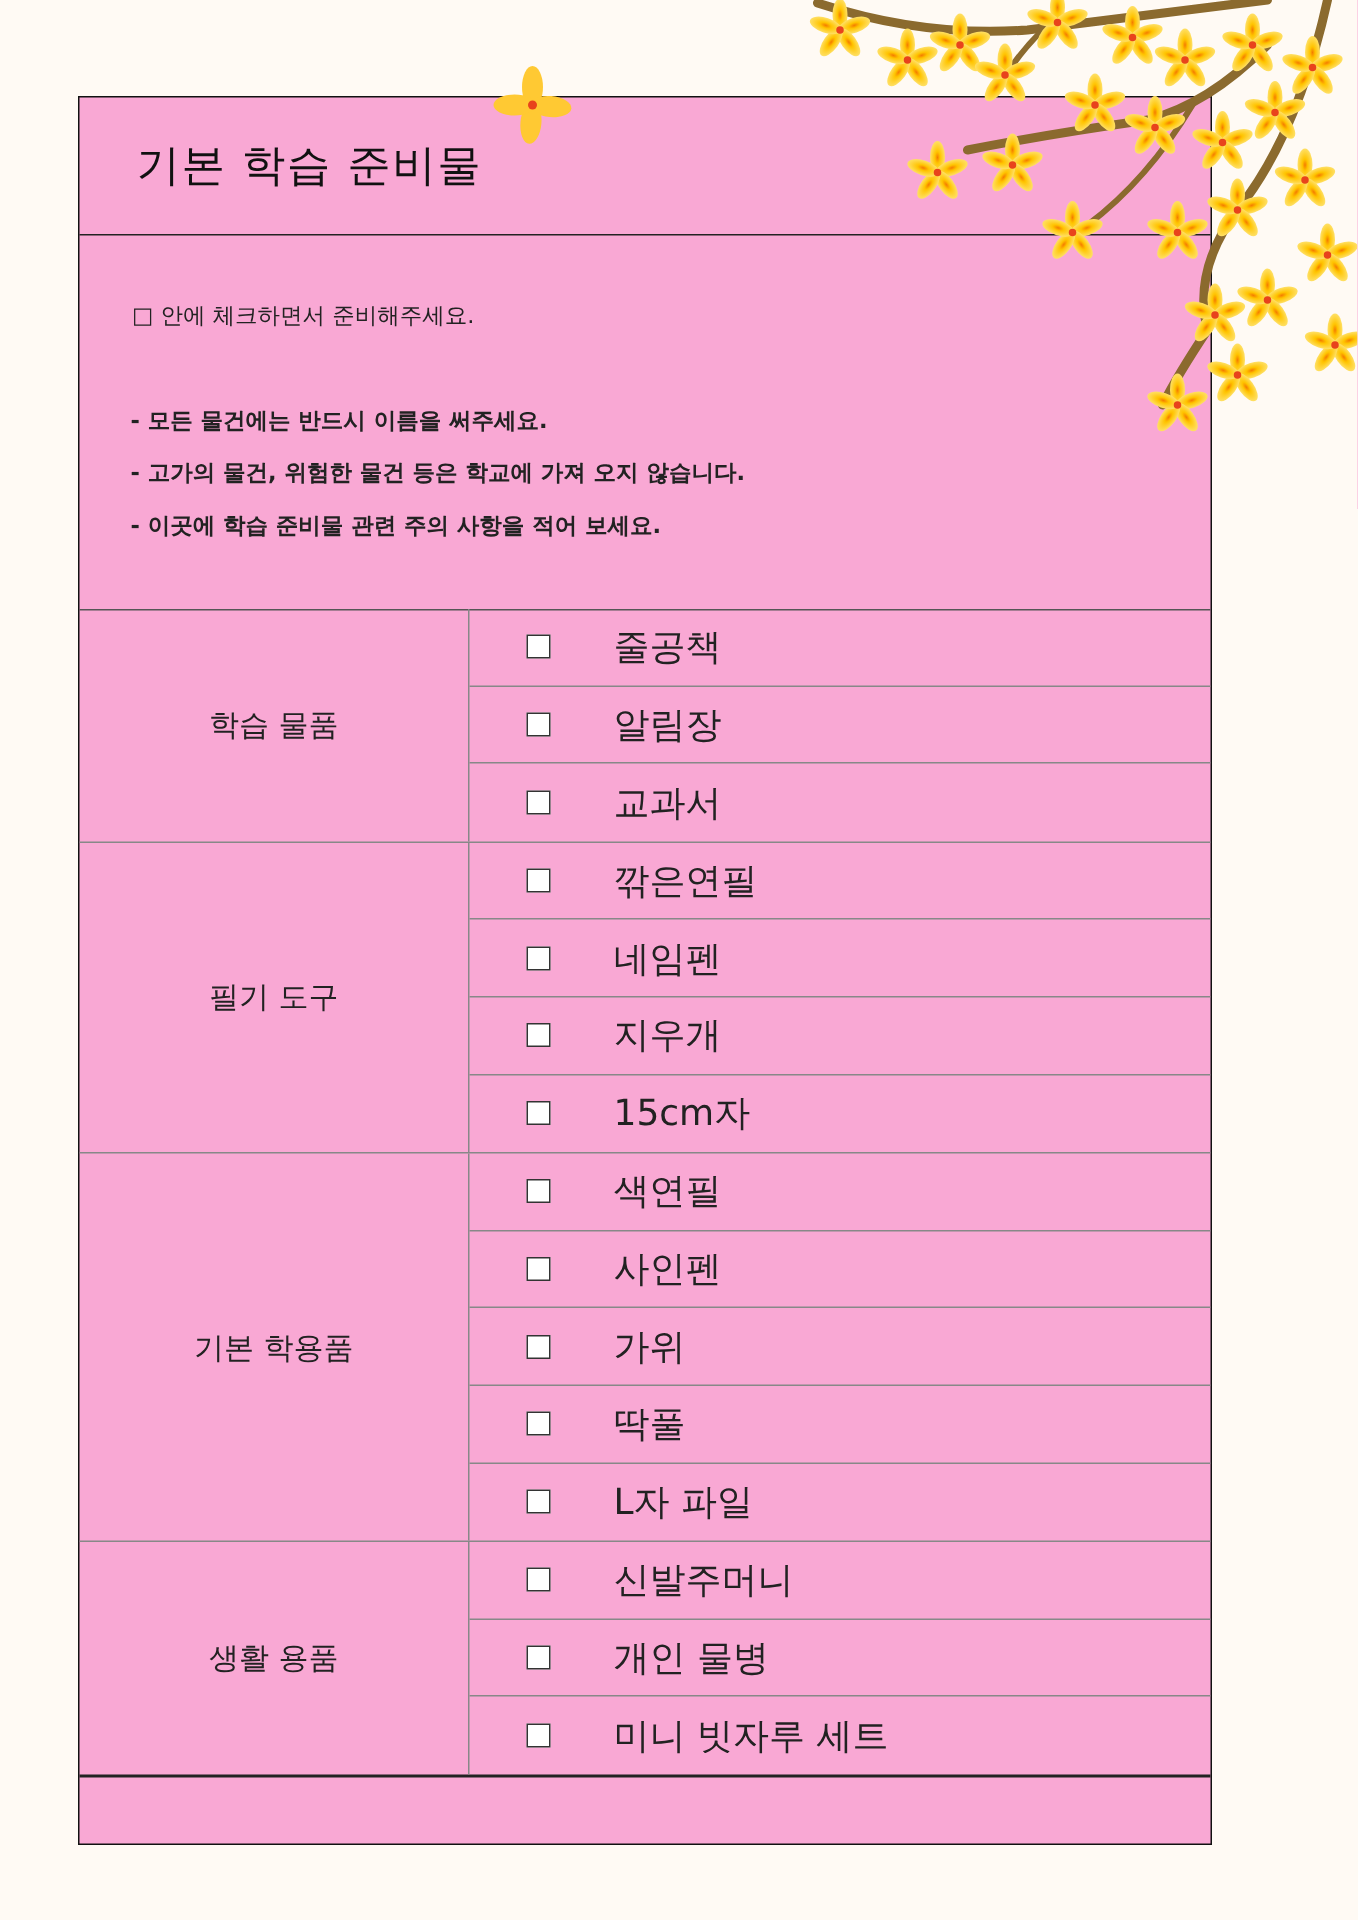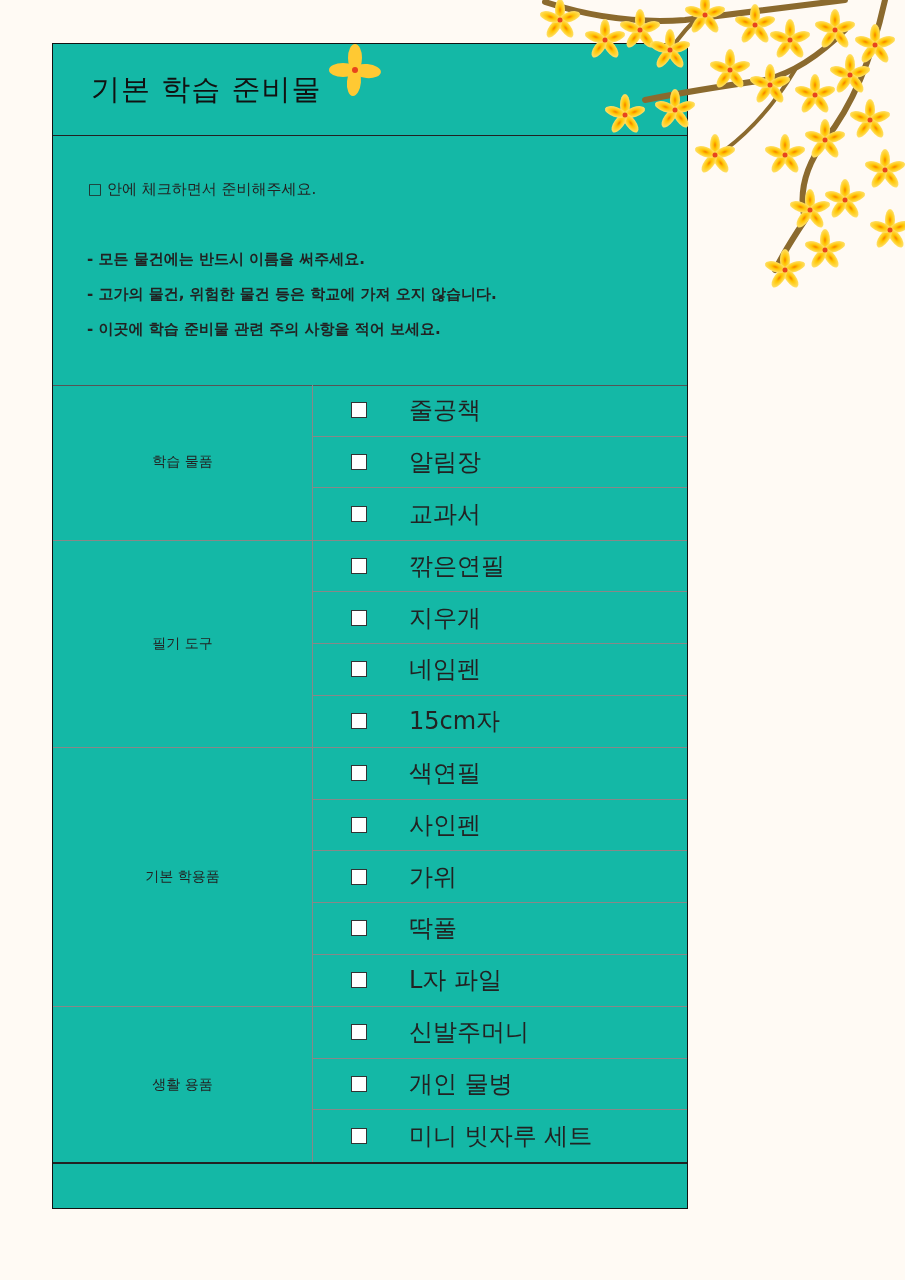--- a/index.html
+++ b/index.html
@@ -3,22 +3,22 @@
 <meta charset="utf-8">
 <style>
   html, body { margin:0; padding:0; }
   body {
     width:905px; height:1280px; position:relative; overflow:hidden;
     background:#fffaf4;
     font-family:"DejaVu Sans", "Liberation Sans", sans-serif;
     color:#222;
   }
   .sheet {
-    position:absolute; left:52px; top:43px; width:636px; height:1166px;
-    background:#14b8a6; border:1.5px solid #111; box-sizing:border-box;
+    position:absolute; left:52px; top:64px; width:756px; height:1166px;
+    background:#f9a8d4; border:1.5px solid #111; box-sizing:border-box;
   }
   .title-box {
     position:absolute; left:0; top:0; width:100%; height:92px;
     border-bottom:1.5px solid #222; box-sizing:border-box;
   }
   .title {
     position:absolute; left:38px; top:26px; font-size:29px; color:#111; letter-spacing:1px;
   }
   .notes {
     position:absolute; left:0; top:92px; width:100%; height:250px;
@@ -32,21 +32,21 @@
   .notes .b3 { top:184px; }
   .table {
     position:absolute; left:0; top:341px; width:100%;
   }
   .group { position:relative; border-bottom:1.5px solid #888; box-sizing:border-box; }
   .group:last-child { border-bottom:2.5px solid #222; }
   .cat {
     position:absolute; left:0; top:0; bottom:0; width:260px;
     border-right:1.5px solid #888; box-sizing:border-box;
     display:flex; align-items:center; justify-content:center;
-    font-size:14px; color:#222;text-align:center;
+    font-size:20px; color:#222;text-align:center;
   }
   .items { margin-left:260px; }
   .row {
     height:51.6px; border-bottom:1.5px solid #888; box-sizing:border-box;
     display:flex; align-items:center; position:relative;
   }
   .row:last-child { border-bottom:none; }
   .cb {
     position:absolute; left:38px; width:16px; height:16px;
     border:1.5px solid #333; box-sizing:border-box; background:#fff;
@@ -92,25 +92,25 @@
 
     <div class="group">
       <div class="cat">필기 도구</div>
       <div class="items">
         <div class="row">
             <span class="cb"></span>
             <span class="label">깎은연필</span>
           </div>
         <div class="row">
             <span class="cb"></span>
+            <span class="label">네임펜</span>
+          </div>
+        <div class="row">
+            <span class="cb"></span>
             <span class="label">지우개</span>
-          </div>
-        <div class="row">
-            <span class="cb"></span>
-            <span class="label">네임펜</span>
           </div>
         <div class="row">
             <span class="cb"></span>
             <span class="label">15cm자</span>
           </div>
       </div>
     </div>
 
     <div class="group">
       <div class="cat">기본 학용품</div>

